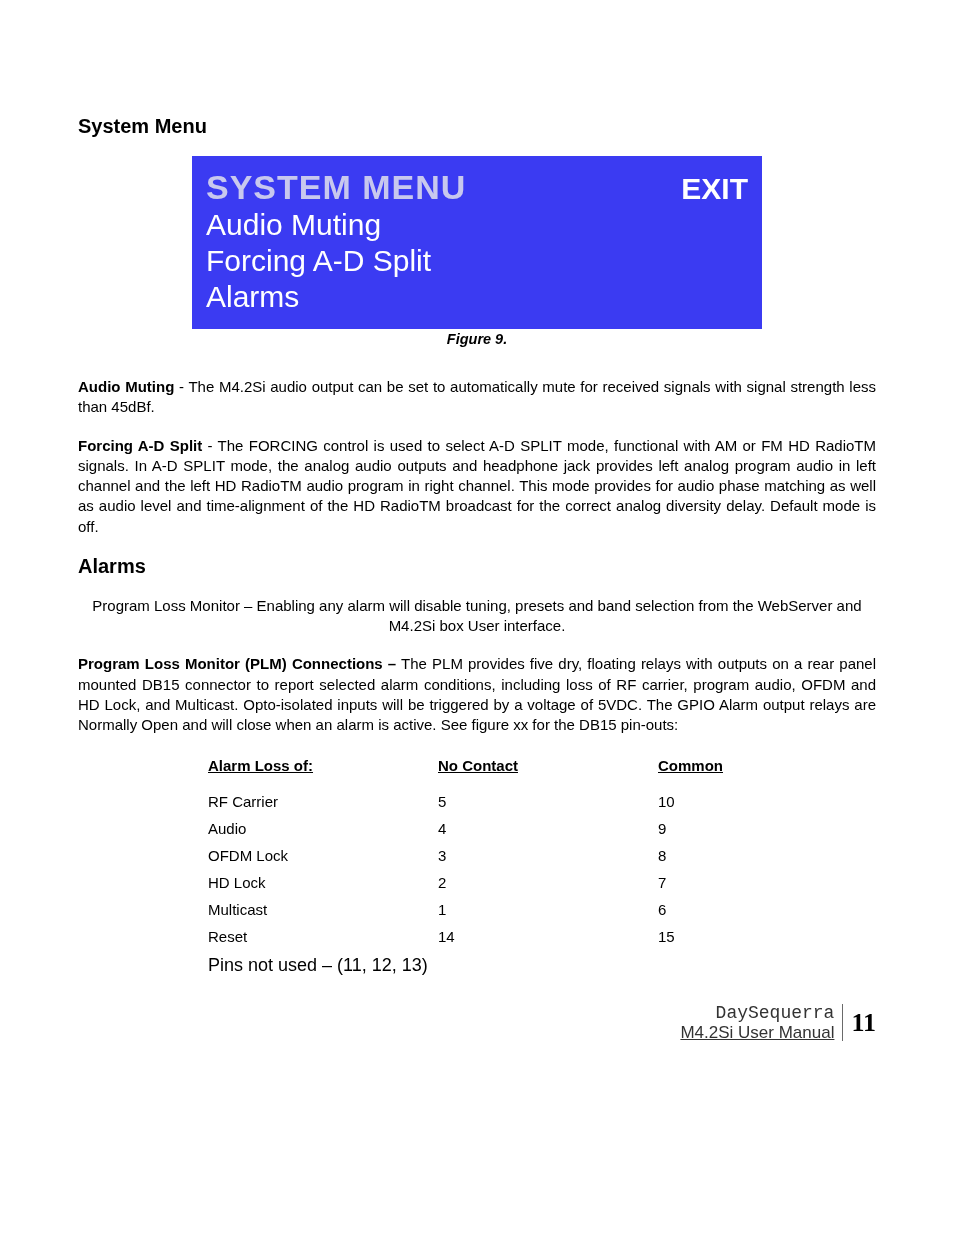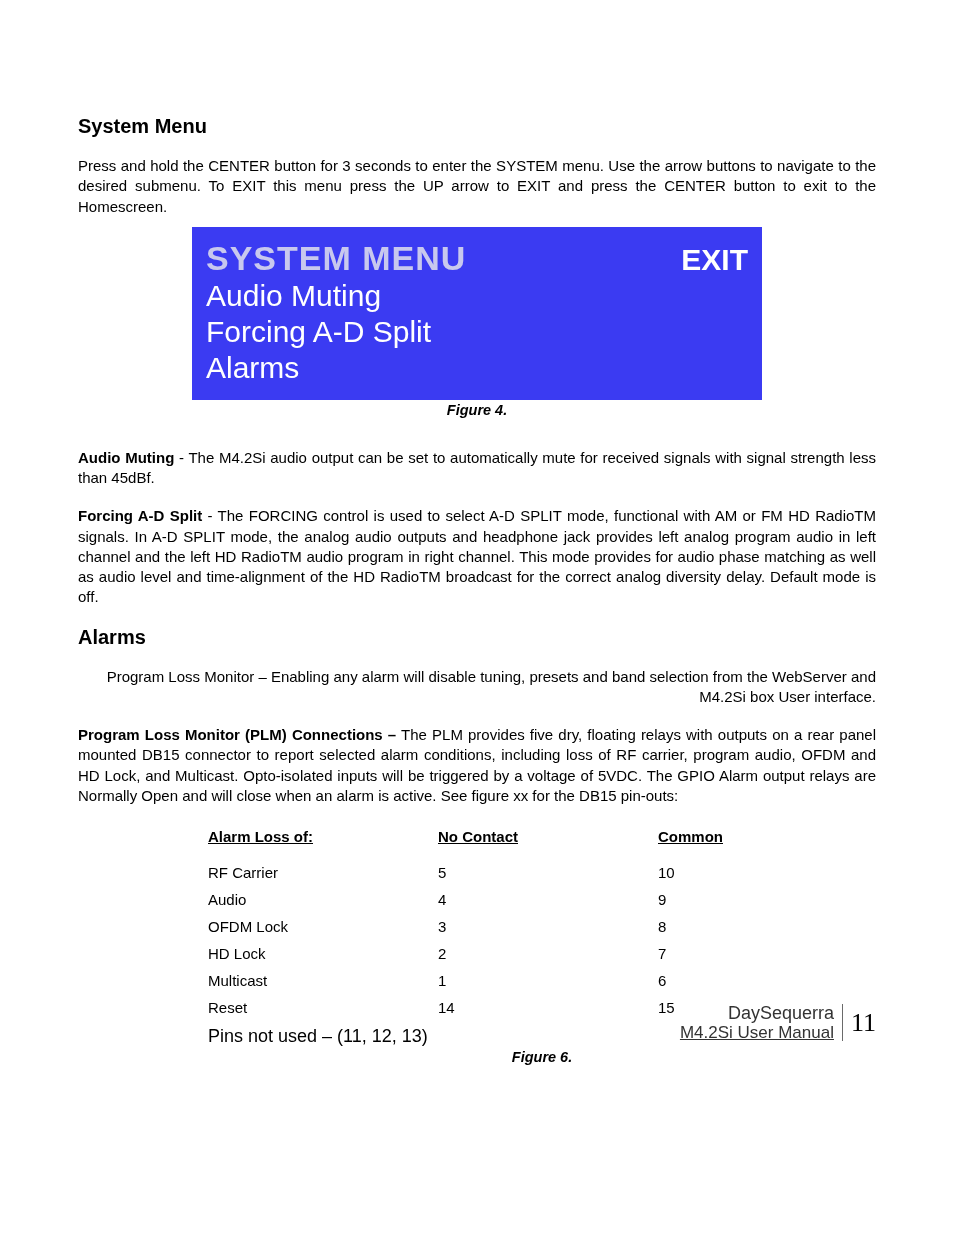--- a/index.html
+++ b/index.html
@@ -68,21 +68,21 @@
   .para {
     font-size: 15px;
     line-height: 1.35;
     text-align: justify;
     margin: 0 0 18px 0;
   }
   .para .bold { font-weight: bold; }
   .para-left {
     font-size: 15px;
     line-height: 1.35;
-    text-align: right;
+    text-align: center;
     margin: 0 0 18px 0;
   }
   .tbl {
     margin: 22px 0 0 130px;
     font-size: 15px;
   }
   .tbl-header {
     display: flex;
     font-weight: bold;
     margin-bottom: 19px;
@@ -113,56 +113,55 @@
     display: flex;
     align-items: center;
   }
   .brand-block {
     text-align: right;
     padding-right: 8px;
     border-right: 1.5px solid #6a6a6a;
     line-height: 1;
   }
   .brand {
-    font-family: Liberation Sans, sans-serif;
+    font-family: Liberation Mono, monospace;
     font-size: 18px;
     color: #333;
   }
   .manual {
     font-size: 17px;
     color: #333;
     margin-top: 2px;
     text-decoration: underline;
   }
   .pagenum {
     font-family: "Times New Roman", Times, serif;
     font-size: 26px;
-    font-weight: normal;
+    font-weight: bold;
     padding-left: 8px;
   }
 </style>
 </head>
 <body>
 
 <div class="page">
 
   <div class="heading">System Menu</div>
 
-  <p class="body-text">Press and hold the CENTER button for 3 seconds to enter the SYSTEM menu.  Use the arrow buttons to navigate to the desired submenu.  To EXIT this menu press the UP arrow to EXIT and press the CENTER button to exit to the Homescreen.</p>
 
   <div class="screen">
     <div class="screen-row">
       <span class="screen-title">SYSTEM MENU</span>
       <span class="screen-exit">EXIT</span>
     </div>
     <div class="screen-line">Audio Muting</div>
     <div class="screen-line">Forcing A-D Split</div>
     <div class="screen-line">Alarms</div>
   </div>
-  <div class="fig-caption">Figure 4.</div>
+  <div class="fig-caption">Figure 9.</div>
 
   <p class="para">
     <span class="bold">Audio Muting</span><span> - The M4.2Si audio output can be set to automatically mute for received signals with signal strength less than 45dBf.</span>
   </p>
 
   <p class="para">
     <span class="bold">Forcing A-D Split</span><span> - The FORCING control is used to select A-D SPLIT mode, functional with AM or FM HD RadioTM signals.  In A-D SPLIT mode, the analog audio outputs and headphone jack provides left analog program audio in left channel and the left HD RadioTM audio program in right channel.  This mode provides for audio phase matching as well as audio level and time-alignment of the HD RadioTM broadcast for the correct analog diversity delay.  Default mode is off.</span>
   </p>
 
   <div class="heading">Alarms</div>
@@ -205,21 +204,20 @@
       <span class="col1">Multicast</span>
       <span class="col2">1</span>
       <span class="col3">6</span>
     </div>
     <div class="tbl-row">
       <span class="col1">Reset</span>
       <span class="col2">14</span>
       <span class="col3">15</span>
     </div>
     <div class="tbl-note">Pins not used – (11, 12, 13)</div>
-    <div class="fig6">Figure 6.</div>
   </div>
 
   <div class="footer">
     <div class="brand-block">
       <div class="brand">DaySequerra</div>
       <div class="manual">M4.2Si User Manual</div>
     </div>
     <div class="pagenum">11</div>
   </div>
 

